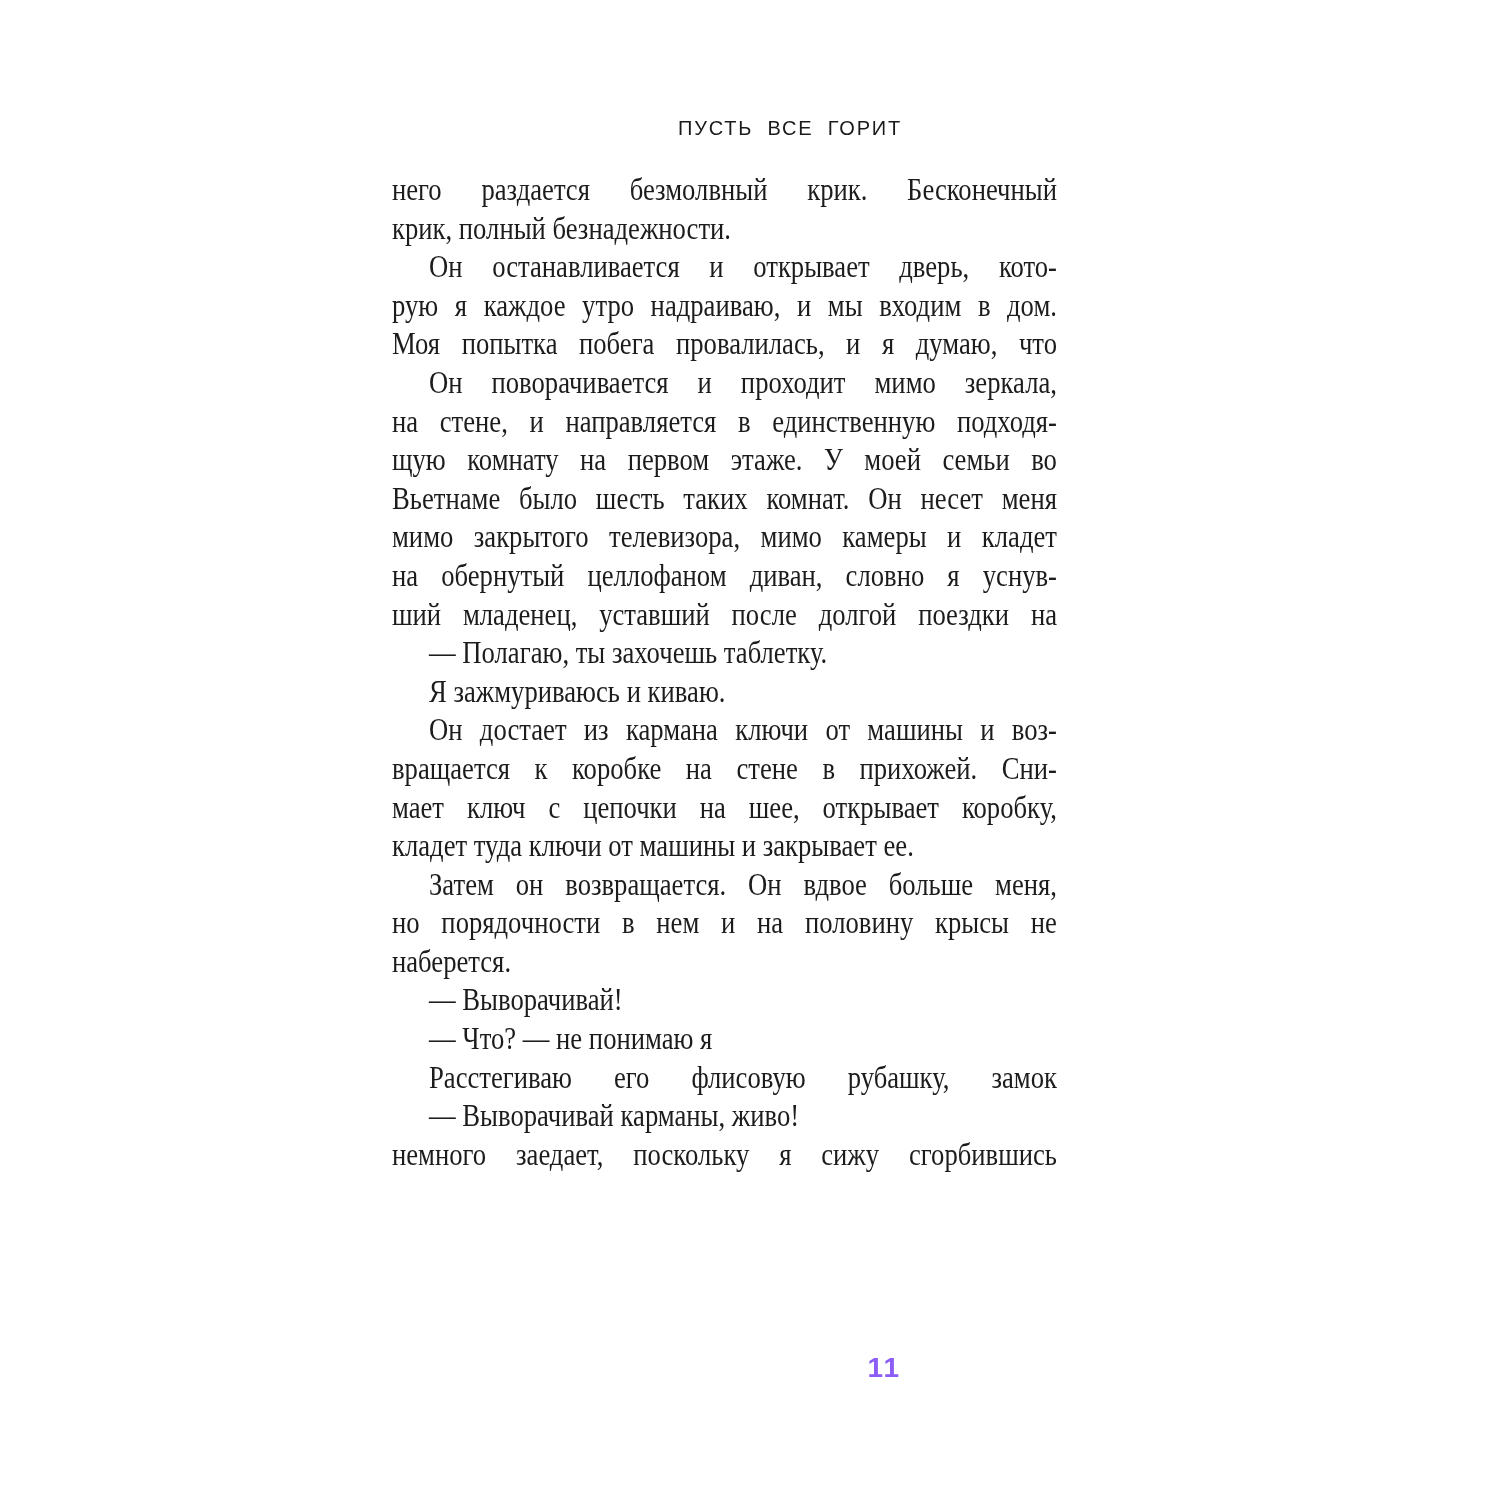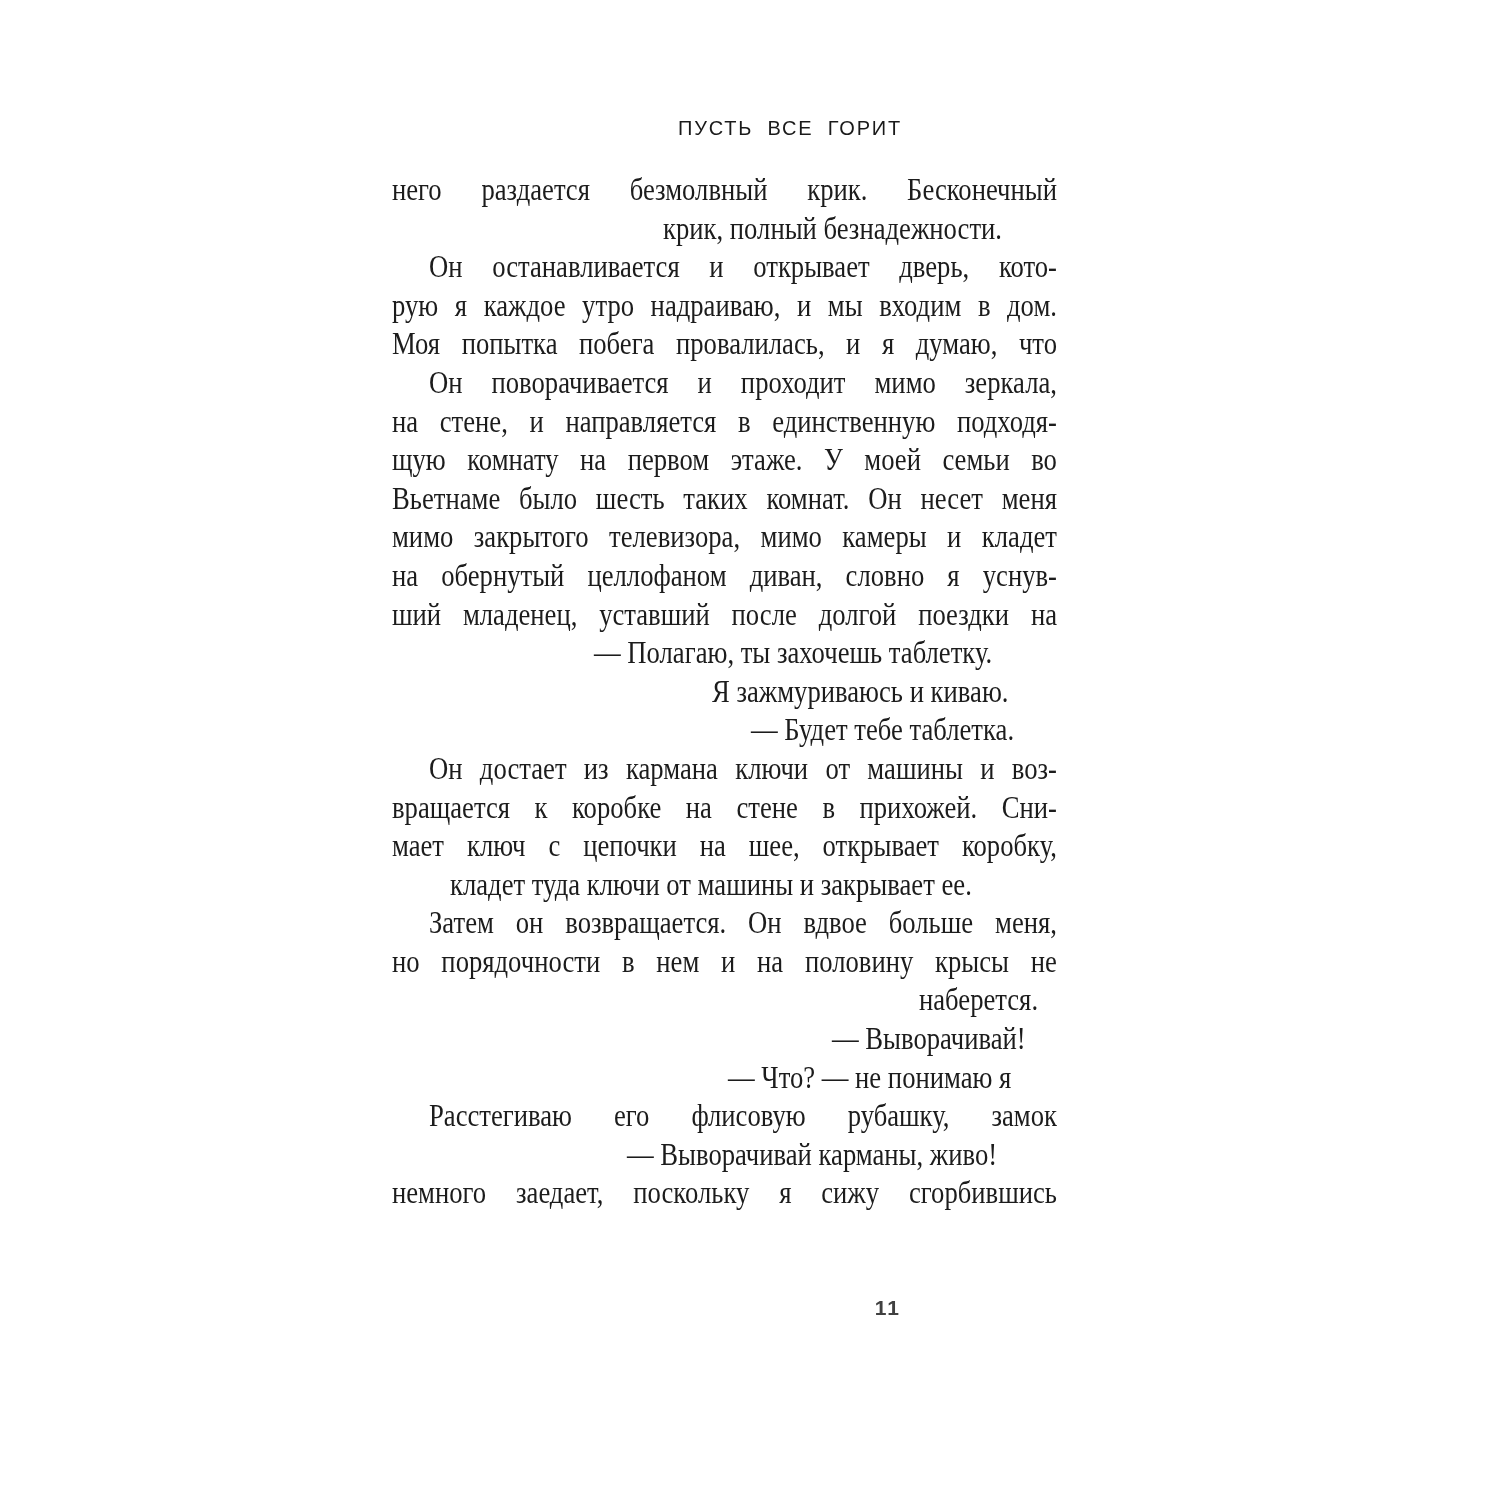--- a/index.html
+++ b/index.html
@@ -28,21 +28,20 @@
       letter-spacing: 1.8px;
       word-spacing: 7px;
       color: #1a1a1a;
       white-space: nowrap;
     }
     .text-block {
       position: absolute;
       left: 392px;
       top: 171px;
       width: 665px;
-      text-align: right;
     }
     .line {
       height: 38.6px;
       line-height: 38.6px;
       font-family: "Liberation Serif", "DejaVu Serif", serif;
       font-size: 31px;
       color: #1c1c1c;
       white-space: nowrap;
       position: relative;
     }
@@ -50,27 +49,27 @@
       display: block;
       transform-origin: left center;
     }
     .line.just .inner {
       display: flex;
       justify-content: space-between;
     }
     .line.indent { padding-left: 37px; }
     .page-number {
       position: absolute;
-      top: 1296px;
+      top: 1352px;
       right: 444px;
       font-family: "Liberation Sans", "DejaVu Sans", sans-serif;
       font-weight: bold;
-      font-size: 21px;
+      font-size: 28px;
       letter-spacing: 2px;
-      color: #404040;
+      color: #8b5cf6;
     }
   </style>
 </head>
 <body>
 
 <div class="page">
   <div class="running-head">ПУСТЬ ВСЕ ГОРИТ</div>
 
   <div class="text-block" id="text-block">
       <div class="line just">
@@ -193,21 +192,20 @@
           <span>младенец,</span>
           <span>уставший</span>
           <span>после</span>
           <span>долгой</span>
           <span>поездки</span>
           <span>на</span>
         </span>
       </div>
       <div class="line indent"><span class="inner" style="display: inline-block; transform: scaleX(0.86);">— Полагаю, ты захочешь таблетку.</span></div>
       <div class="line indent"><span class="inner" style="display: inline-block; transform: scaleX(0.86);">Я зажмуриваюсь и киваю.</span></div>
-      <div class="line indent"><span class="inner" style="display: inline-block; transform: scaleX(0.86);">— Будет тебе таблетка.</span></div>
       <div class="line indent just">
         <span class="inner" style="width: 730.233px; transform: scaleX(0.86);">
           <span>Он</span>
           <span>достает</span>
           <span>из</span>
           <span>кармана</span>
           <span>ключи</span>
           <span>от</span>
           <span>машины</span>
           <span>и</span>

